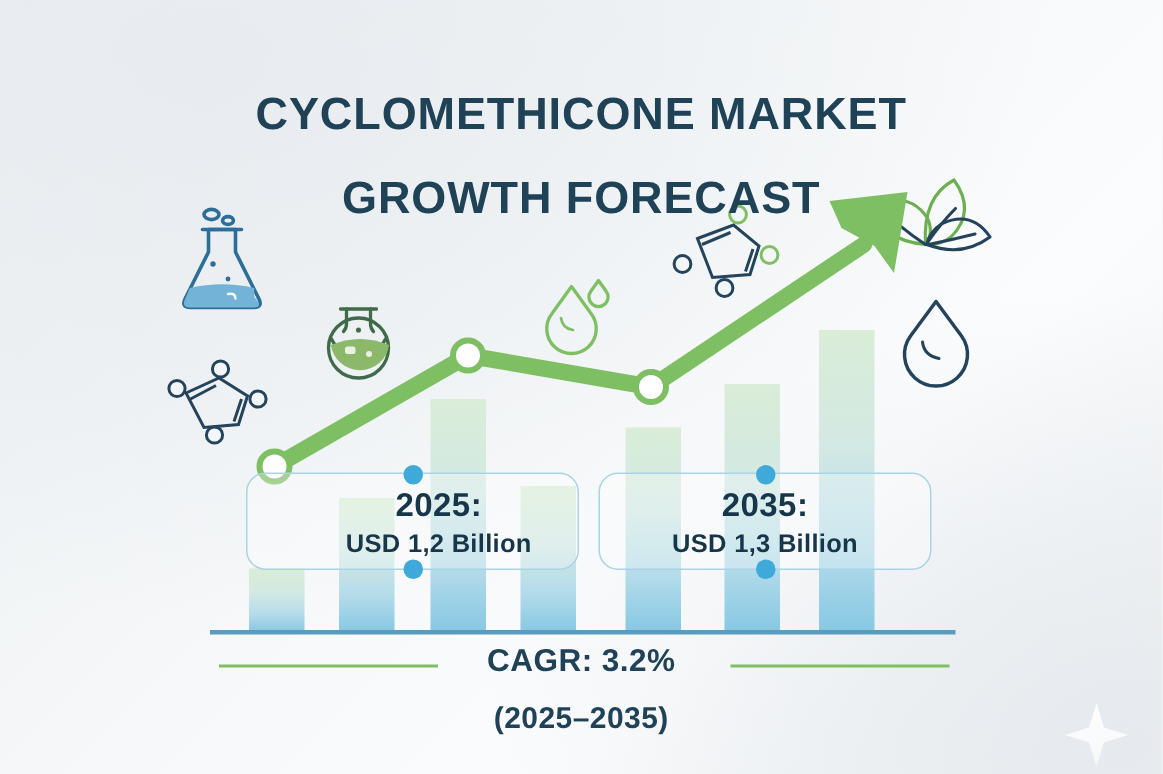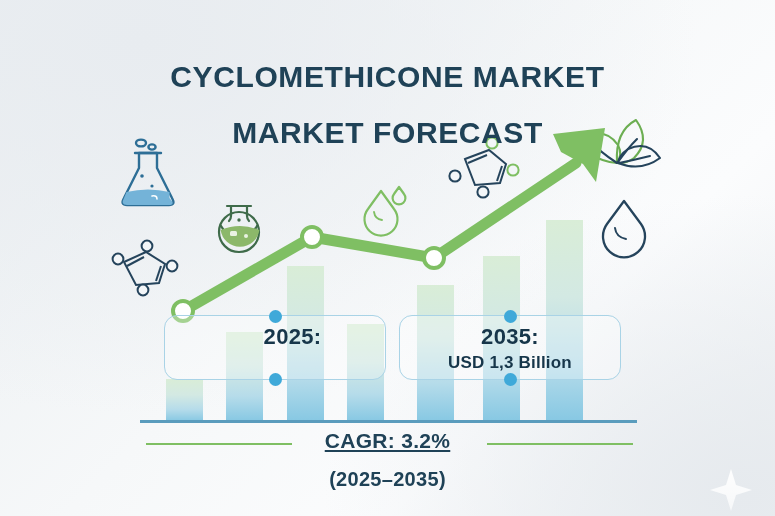--- a/index.html
+++ b/index.html
@@ -59,21 +59,21 @@
 
   #callout2025{left:164px;top:315px;width:222px;height:65px;padding-left:35px;}
   #callout2035{left:399px;top:315px;width:222px;height:65px;}
 
   
   .footer{
     position:absolute;left:0;top:429px;width:775px;text-align:center;z-index:6;
   }
   .footer .f-main{
     display:inline-block;font-size:21px;font-weight:bold;color:#1f4257;
-    letter-spacing:0.3px;line-height:1.1;text-decoration:underline;
+    letter-spacing:0.3px;line-height:1.1;
   }
   .footer .f-sub{
     display:block;font-size:20px;font-weight:bold;color:#1f4257;
     letter-spacing:0.3px;line-height:1.2;margin-top:15px;
   }
   .frule{
     position:absolute;top:443px;height:2px;background:#7fbf63;z-index:6;
   }
   #frule-left{left:146px;width:146px;}
   #frule-right{left:487px;width:146px;}
@@ -184,26 +184,27 @@
       <polyline points="183,311 312,237 434,258 576,163" fill="none" stroke="#7fbf63" stroke-width="11" stroke-linecap="round" stroke-linejoin="round"></polyline>
       <path d="M553 134 L605 128 L596 182 L583 164 L561 152 Z" fill="#7fbf63"></path>
       <circle cx="183" cy="311" r="10" fill="#ffffff" stroke="#7fbf63" stroke-width="4"></circle>
       <circle cx="312" cy="237" r="10" fill="#ffffff" stroke="#7fbf63" stroke-width="4"></circle>
       <circle cx="434" cy="258" r="10" fill="#ffffff" stroke="#7fbf63" stroke-width="4"></circle>
     </g>
   </svg>
 
   <div class="title-wrap">
     <span class="title-line">CYCLOMETHICONE MARKET</span>
-    <span class="title-line">MARKET FORECAST</span>
+    <span class="title-line">GROWTH FORECAST</span>
   </div>
 
   <div class="callout" id="callout2025">
     <span class="dot top"></span>
     <span class="c-year">2025:</span>
+    <span class="c-value">USD 1,2 Billion</span>
     <span class="dot bottom"></span>
   </div>
 
   <div class="callout" id="callout2035">
     <span class="dot top"></span>
     <span class="c-year">2035:</span>
     <span class="c-value">USD 1,3 Billion</span>
     <span class="dot bottom"></span>
   </div>
 

